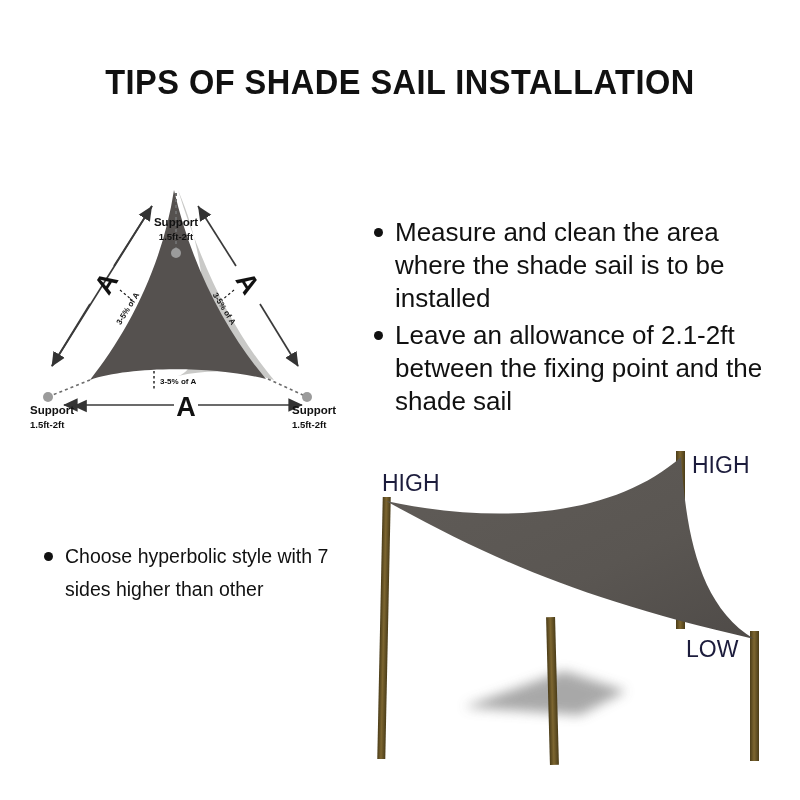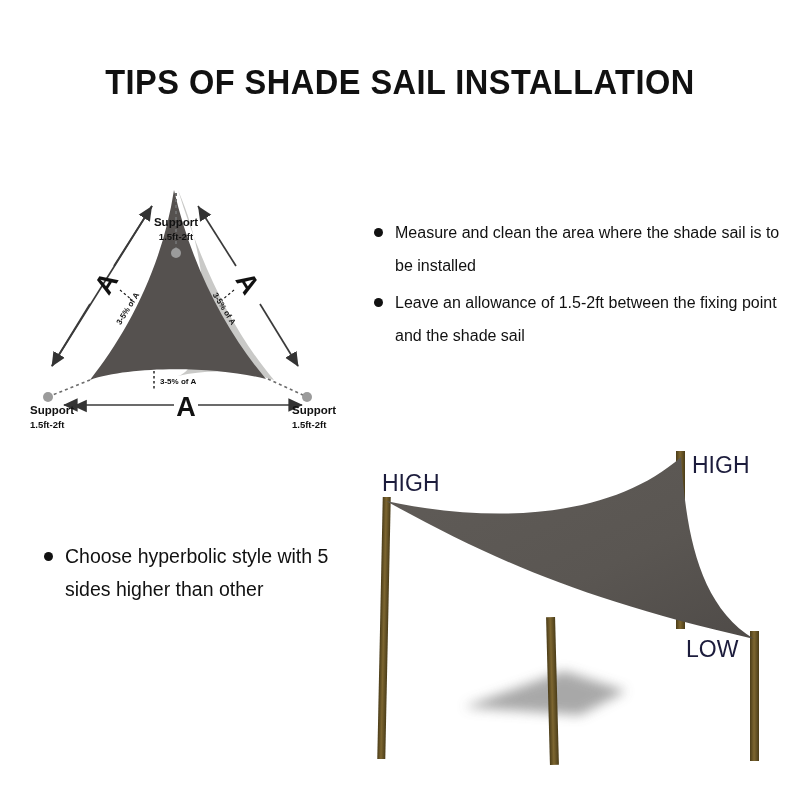--- a/index.html
+++ b/index.html
@@ -53,21 +53,21 @@
   .bullet-text {
     flex: 1 1 auto;
     color: #111111;
   }
 
   
   #tips-list {
     top: 216px;
     left: 374px;
     width: 412px;
-    font-size: 16px;
+    font-size: 26px;
     line-height: 33px;
   }
   #tips-list .bullet-dot { margin-top: 12px; }
   #tips-list .bullet-item { margin-bottom: 4px; }
 
   
   #style-list {
     top: 540px;
     left: 44px;
     width: 320px;
@@ -183,28 +183,28 @@
   </svg>
 </div>
 
 <ul class="bullet-list" id="tips-list">
   <li class="bullet-item">
     <span class="bullet-dot"></span>
     <span class="bullet-text">Measure and clean the area where the shade sail is to be installed</span>
   </li>
   <li class="bullet-item">
     <span class="bullet-dot"></span>
-    <span class="bullet-text">Leave an allowance of 1.5-2ft between the fixing point and the shade sail</span>
+    <span class="bullet-text">Leave an allowance of 2.1-2ft between the fixing point and the shade sail</span>
   </li>
 </ul>
 
 <ul class="bullet-list" id="style-list">
   <li class="bullet-item">
     <span class="bullet-dot"></span>
-    <span class="bullet-text">Choose hyperbolic style with 5 sides higher than other</span>
+    <span class="bullet-text">Choose hyperbolic style with 7 sides higher than other</span>
   </li>
 </ul>
 
 <div class="photo">
   <svg width="420" height="330" viewBox="0 0 420 330">
     <defs>
       <linearGradient id="postGrad" x1="0" y1="0" x2="1" y2="0">
         <stop offset="0%" stop-color="#4a3c18"></stop>
         <stop offset="45%" stop-color="#7d6630"></stop>
         <stop offset="100%" stop-color="#4a3c18"></stop>

